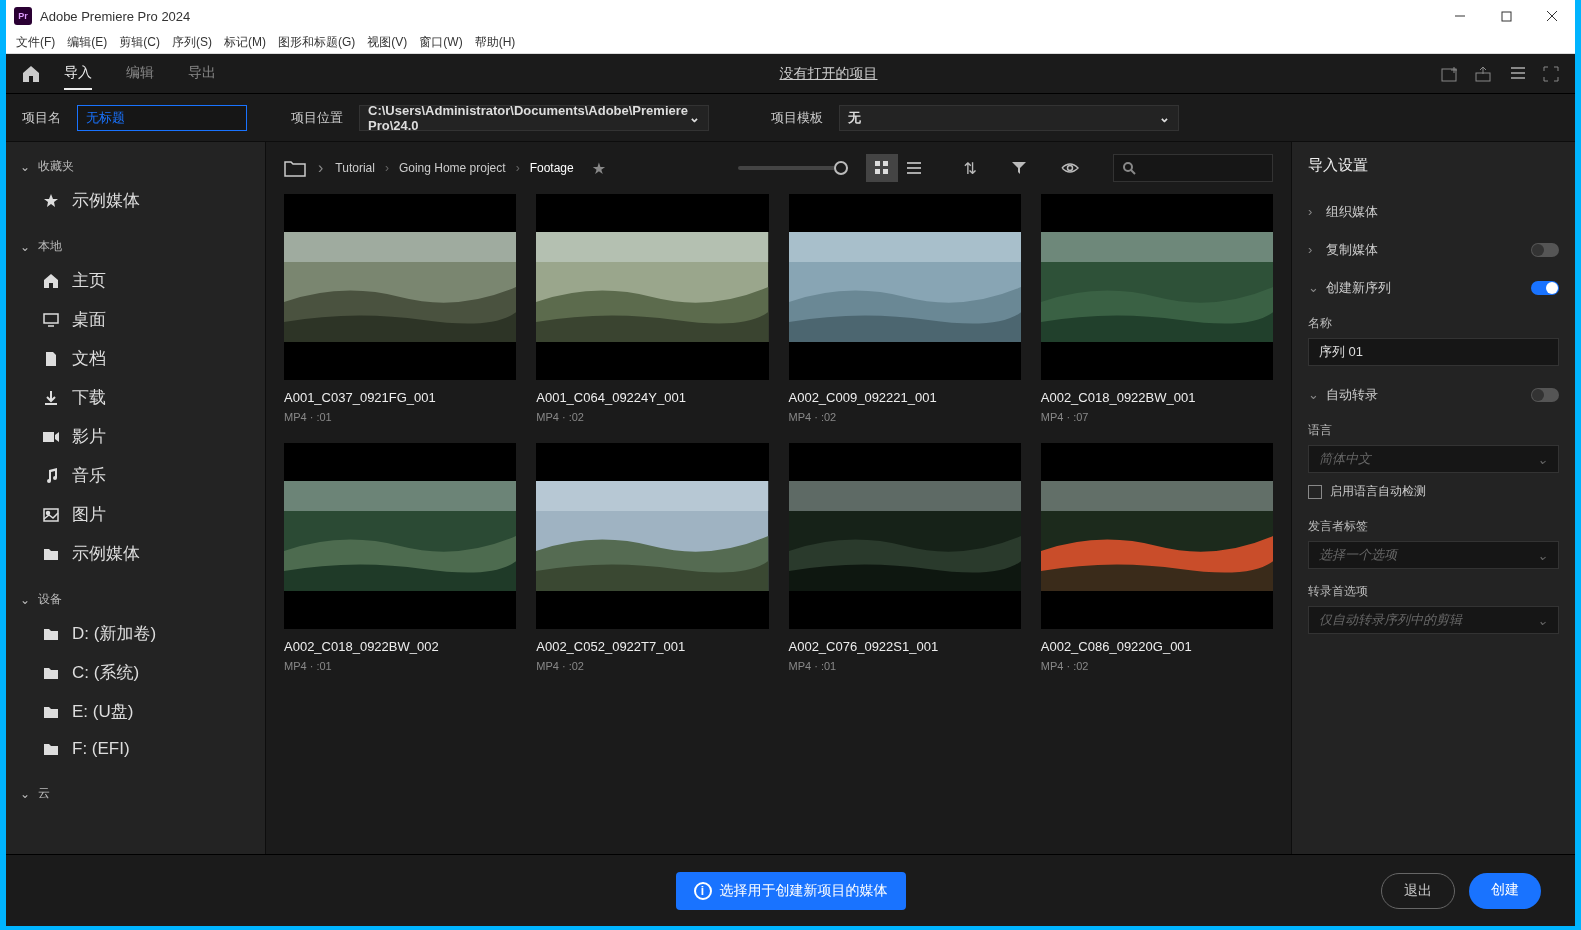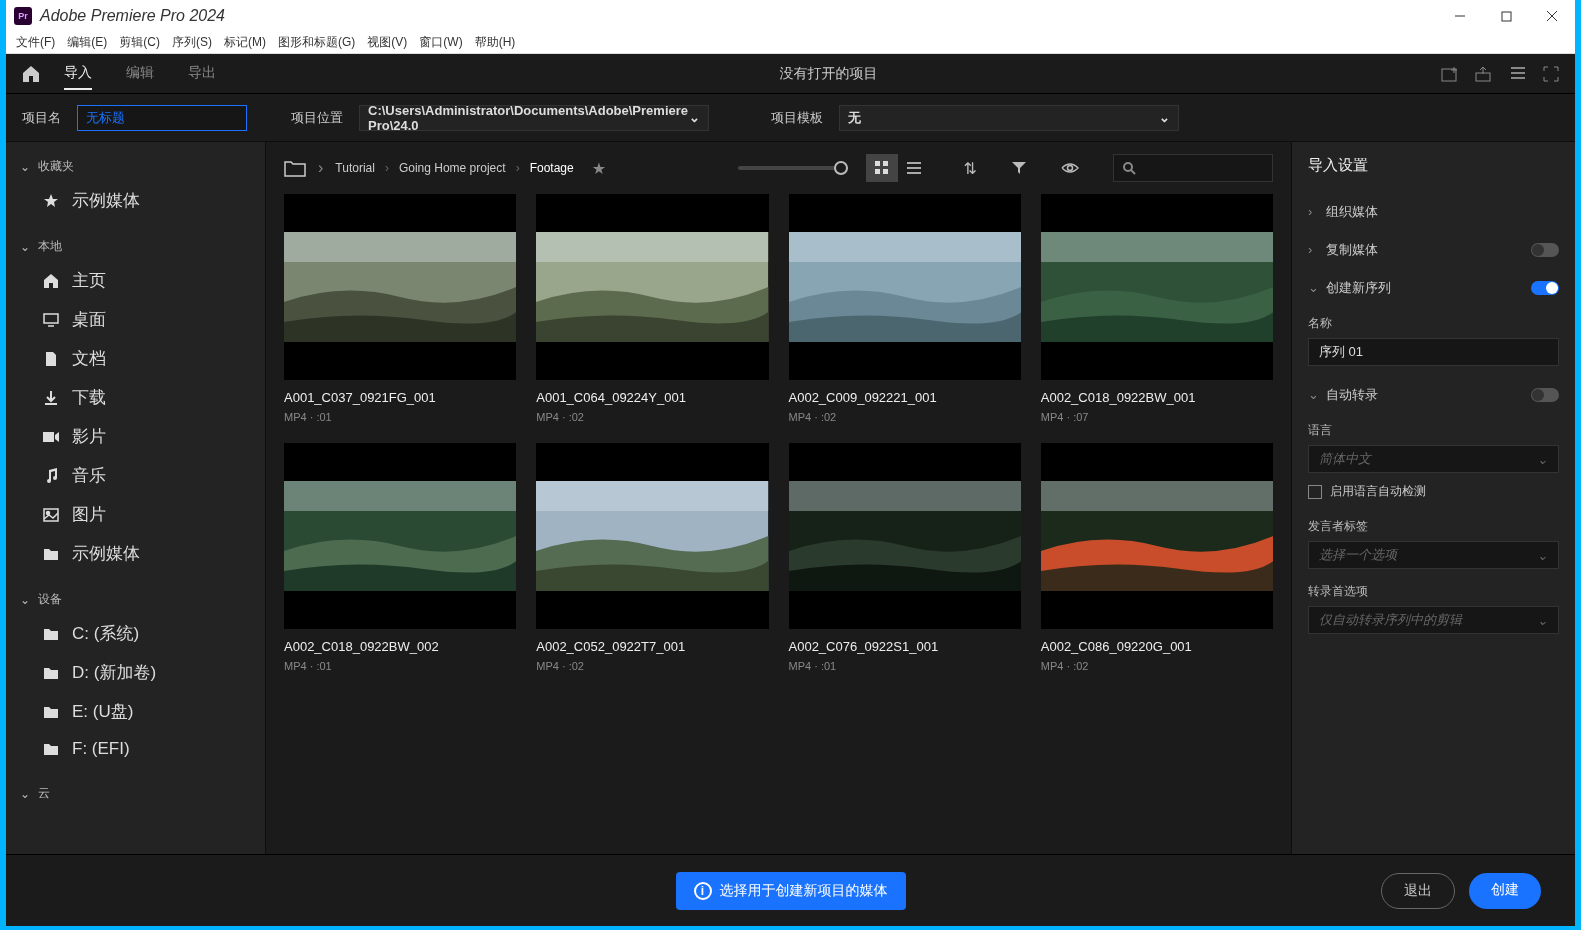--- a/index.html
+++ b/index.html
@@ -1,31 +1,31 @@
 <!DOCTYPE html>
 <html><head>
 <meta charset="utf-8">
 <style>
 * { margin: 0; padding: 0; box-sizing: border-box; font-family: "Microsoft YaHei", "Segoe UI", Arial, sans-serif; }
 body { background: #00b4ff; width: 1581px; height: 930px; overflow: hidden; user-select: none; }
 .window { position: absolute; top: 0; left: 6px; right: 6px; bottom: 4px; background: #fdba74; display: flex; flex-direction: column; }
 .titlebar { height: 32px; background: #fff; display: flex; align-items: center; padding: 0 0 0 8px; }
 .titlebar .logo { width: 18px; height: 18px; background: #2a0033; border-radius: 3px; display: flex; align-items: center; justify-content: center; color: #e09cff; font-size: 9px; font-weight: bold; margin-right: 8px; }
-.titlebar .title { font-size: 16px; color: #333; flex: 1; font-style: italic; }
+.titlebar .title { font-size: 13px; color: #333; flex: 1; }
 .titlebar .win-btn { width: 46px; height: 32px; display: flex; align-items: center; justify-content: center; cursor: pointer; }
 .titlebar .win-btn svg { stroke: #333; }
 .menubar { height: 22px; background: #fff; display: flex; align-items: center; padding: 0 10px; gap: 12px; border-bottom: 1px solid #ddd; }
 .menubar .menu-item { font-size: 12px; color: #333; cursor: pointer; }
 .app { flex: 1; background: #1b1b1b; display: flex; flex-direction: column; overflow: hidden; }
 .topbar { height: 40px; background: #1b1b1b; display: flex; align-items: center; padding: 0 10px; border-bottom: 1px solid #000; }
 .home-btn { width: 30px; height: 30px; display: flex; align-items: center; justify-content: center; margin-right: 18px; cursor:pointer; }
 .tabs { display: flex; gap: 34px; }
 .tab { color: #888; font-size: 14px; padding: 6px 0; cursor: pointer; border-bottom: 2px solid transparent; }
 .tab.active { color: #eee; border-bottom: 2px solid #eee; }
-.top-center { flex: 1; text-align: center; color: #ccc; font-size: 14px; }
+.top-center { flex: 1; text-align: center; color: #ccc; font-size: 14px; text-decoration: underline; }
 .top-right { display: flex; gap: 16px; padding-right: 6px; }
 .top-right .ic { cursor:pointer; color:#888; }
 .controls { height: 48px; background: #1b1b1b; display: flex; align-items: center; padding: 0 16px; gap: 16px; border-bottom: 1px solid #0d0d0d; }
 .ctrl-label { color: #ccc; font-size: 13px; }
 .input-box { background: #161616; border: 1px solid #1973ff; height: 26px; padding: 0 8px; color: #1973ff; font-size: 13px; width: 170px; }
 .input-box.sel { border-color: #333; color: #ddd; background: #232323; display: flex; align-items: center; justify-content: space-between; font-weight: bold; }
 .path-box { flex: 0 0 350px; }
 .template-box { flex: 0 0 340px; }
 .main { flex: 1; display: flex; overflow: hidden; }
 .left-panel { width: 260px; background: #232323; overflow-y: auto; padding: 10px 0; border-right: 1px solid #0d0d0d; }
@@ -263,29 +263,29 @@
           <div class="side-header">
             <span>⌄</span>
             <span>设备</span>
           </div>
           <div class="side-item">
             <span class="ic">
               <svg width="16" height="14" fill="#ddd">
                 <path d="M1 2 L6 2 L8 4 L15 4 L15 13 L1 13 Z"></path>
               </svg>
             </span>
-            <span>C: (系统)</span>
+            <span>D: (新加卷)</span>
           </div>
           <div class="side-item">
             <span class="ic">
               <svg width="16" height="14" fill="#ddd">
                 <path d="M1 2 L6 2 L8 4 L15 4 L15 13 L1 13 Z"></path>
               </svg>
             </span>
-            <span>D: (新加卷)</span>
+            <span>C: (系统)</span>
           </div>
           <div class="side-item">
             <span class="ic">
               <svg width="16" height="14" fill="#ddd">
                 <path d="M1 2 L6 2 L8 4 L15 4 L15 13 L1 13 Z"></path>
               </svg>
             </span>
             <span>E: (U盘)</span>
           </div>
           <div class="side-item">

